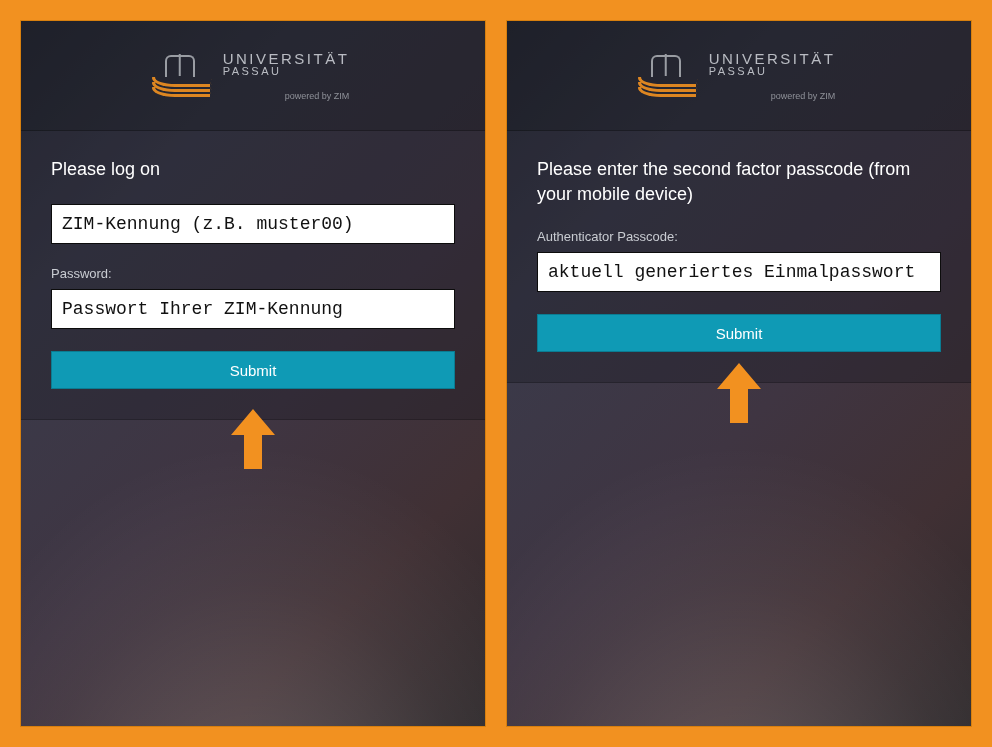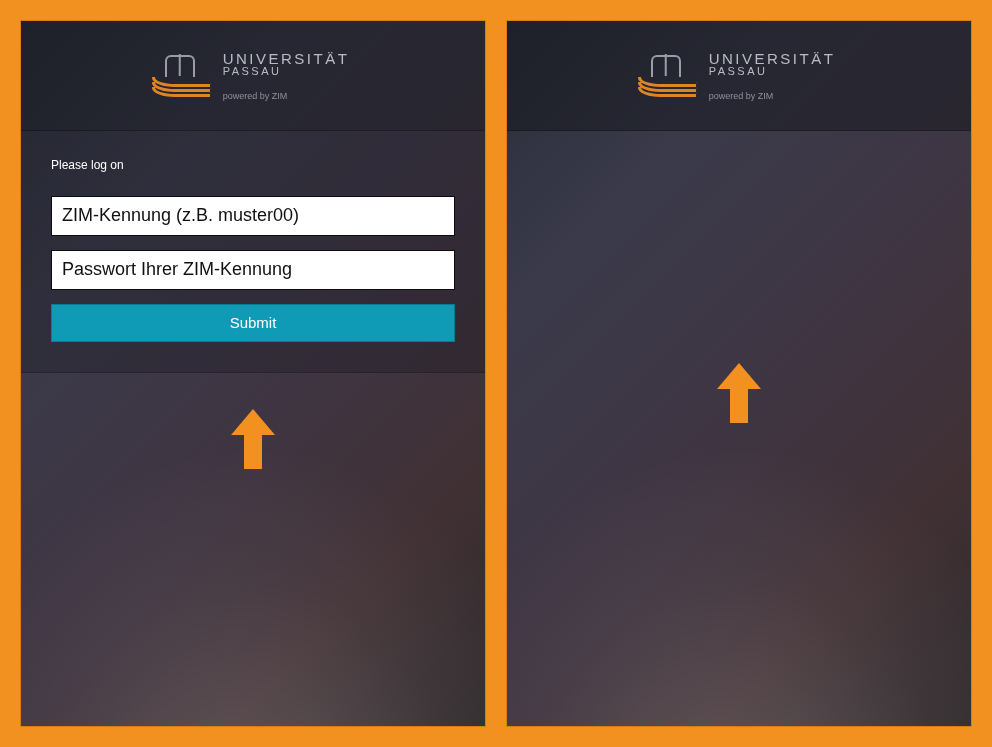--- a/index.html
+++ b/index.html
@@ -94,49 +94,50 @@
       letter-spacing: 2.5px;
     }
     .logo-text .t2 {
       font-size: 11px;
       letter-spacing: 2.5px;
     }
     .logo-text .t3 {
       font-size: 9px;
       color: #9a9da4;
       margin-top: 15px;
-      text-align: left;
+      text-align: right;
     }
     .form-area {
       padding: 26px 30px 30px;
       background: rgba(25,27,33,0.35);
       border-bottom: 1px solid rgba(0,0,0,0.2);
     }
     .heading {
       color: #ffffff;
-      font-size: 12px;
+      font-size: 18px;
       font-weight: 400;
       margin-bottom: 22px;
       line-height: 1.4;
     }
     .field-label {
       color: #c9ccd2;
       font-size: 13px;
       margin-bottom: 8px;
     }
     .text-input {
       width: 100%;
       height: 40px;
       background: #ffffff;
       border: 1px solid #0c0c0c;
       padding: 0 10px;
       font-size: 18px;
       color: #111;
-      margin-bottom: 14px;
+      margin-bottom: 22px;
       outline: none;
+      font-family: Liberation Mono, monospace;
     }
     .submit-btn {
       width: 100%;
       height: 38px;
       background: #0f9ab5;
       border: 1px solid #0a7c92;
       color: #ffffff;
       font-size: 15px;
       cursor: pointer;
     }
@@ -166,20 +167,21 @@
         <div class="logo-text">
           <div class="t1">UNIVERSITÄT</div>
           <div class="t2">PASSAU</div>
           <div class="t3">powered by ZIM</div>
         </div>
       </div>
     </div>
     <div class="form-area">
       <div class="heading">Please log on</div>
       <input class="text-input" type="text" value="ZIM-Kennung (z.B. muster00)" style="">
+      <div class="field-label">Password:</div>
       <input class="text-input" type="text" value="Passwort Ihrer ZIM-Kennung" style="">
       <button class="submit-btn">Submit</button>
     </div>
     <div class="arrow" style="top:388px">
       <svg class="arrow-svg" width="44" height="60" viewBox="0 0 44 60">
         <path d="M22 0 L44 26 L31 26 L31 60 L13 60 L13 26 L0 26 Z" fill="#f29120"></path>
       </svg>
     </div>
   </div>
 
@@ -194,18 +196,24 @@
             <div class="wave"></div>
           </div>
         </div>
         <div class="logo-text">
           <div class="t1">UNIVERSITÄT</div>
           <div class="t2">PASSAU</div>
           <div class="t3">powered by ZIM</div>
         </div>
       </div>
     </div>
+    <div class="form-area">
+      <div class="heading">Please enter the second factor passcode (from your mobile device)</div>
+      <div class="field-label">Authenticator Passcode:</div>
+      <input class="text-input" type="text" value="aktuell generiertes Einmalpasswort" style="">
+      <button class="submit-btn">Submit</button>
+    </div>
     <div class="arrow" style="top:342px">
       <svg class="arrow-svg" width="44" height="60" viewBox="0 0 44 60">
         <path d="M22 0 L44 26 L31 26 L31 60 L13 60 L13 26 L0 26 Z" fill="#f29120"></path>
       </svg>
     </div>
   </div>
 
 </body></html>

